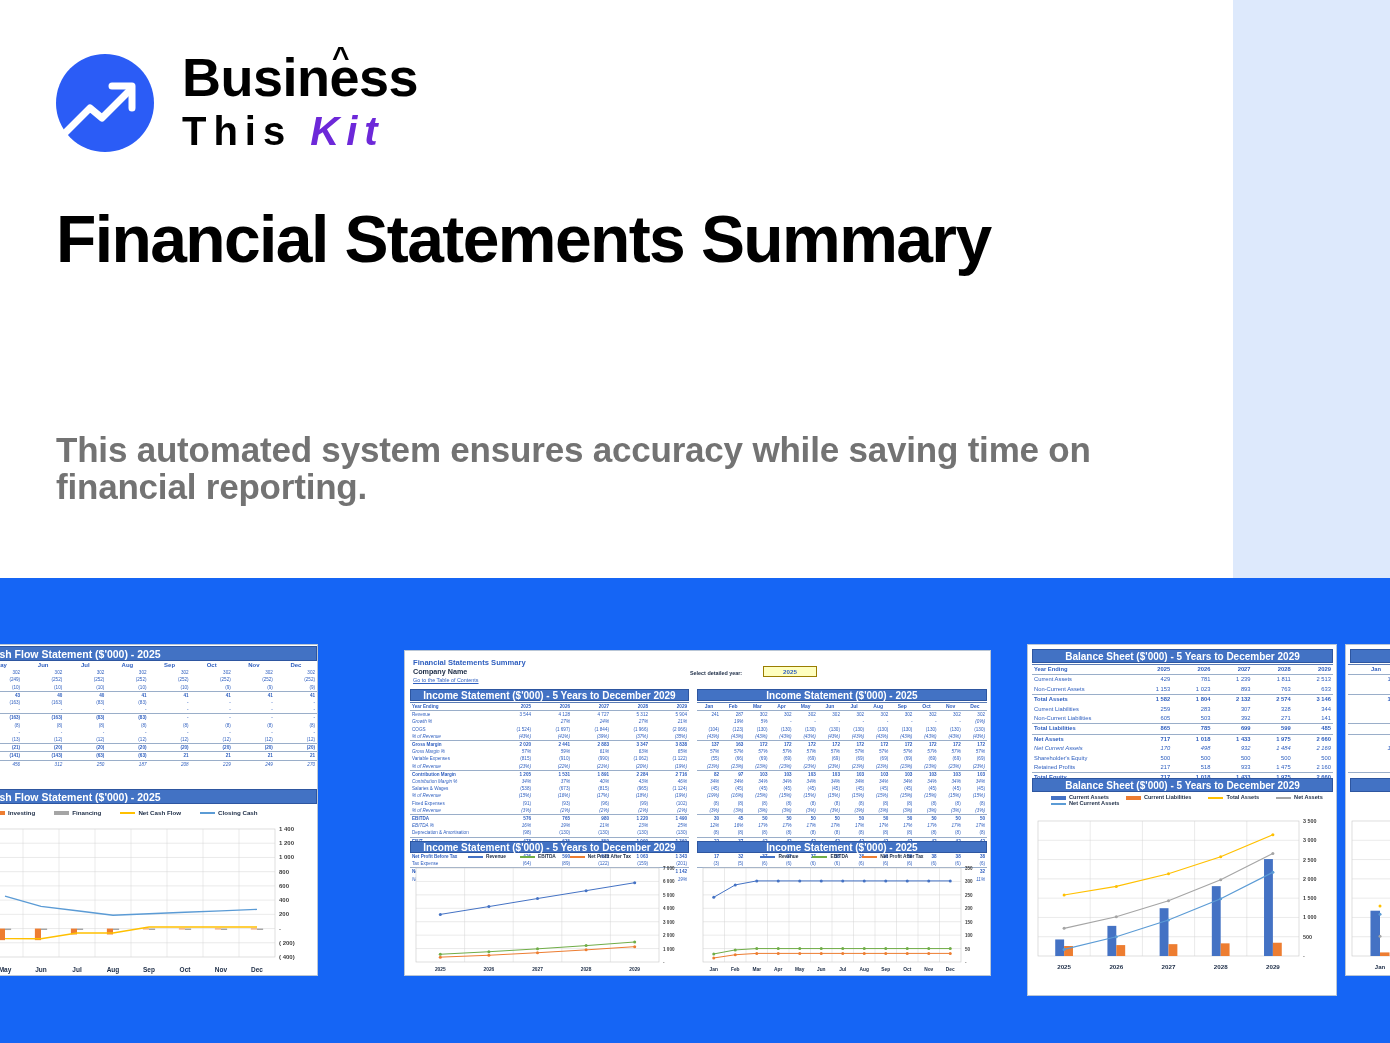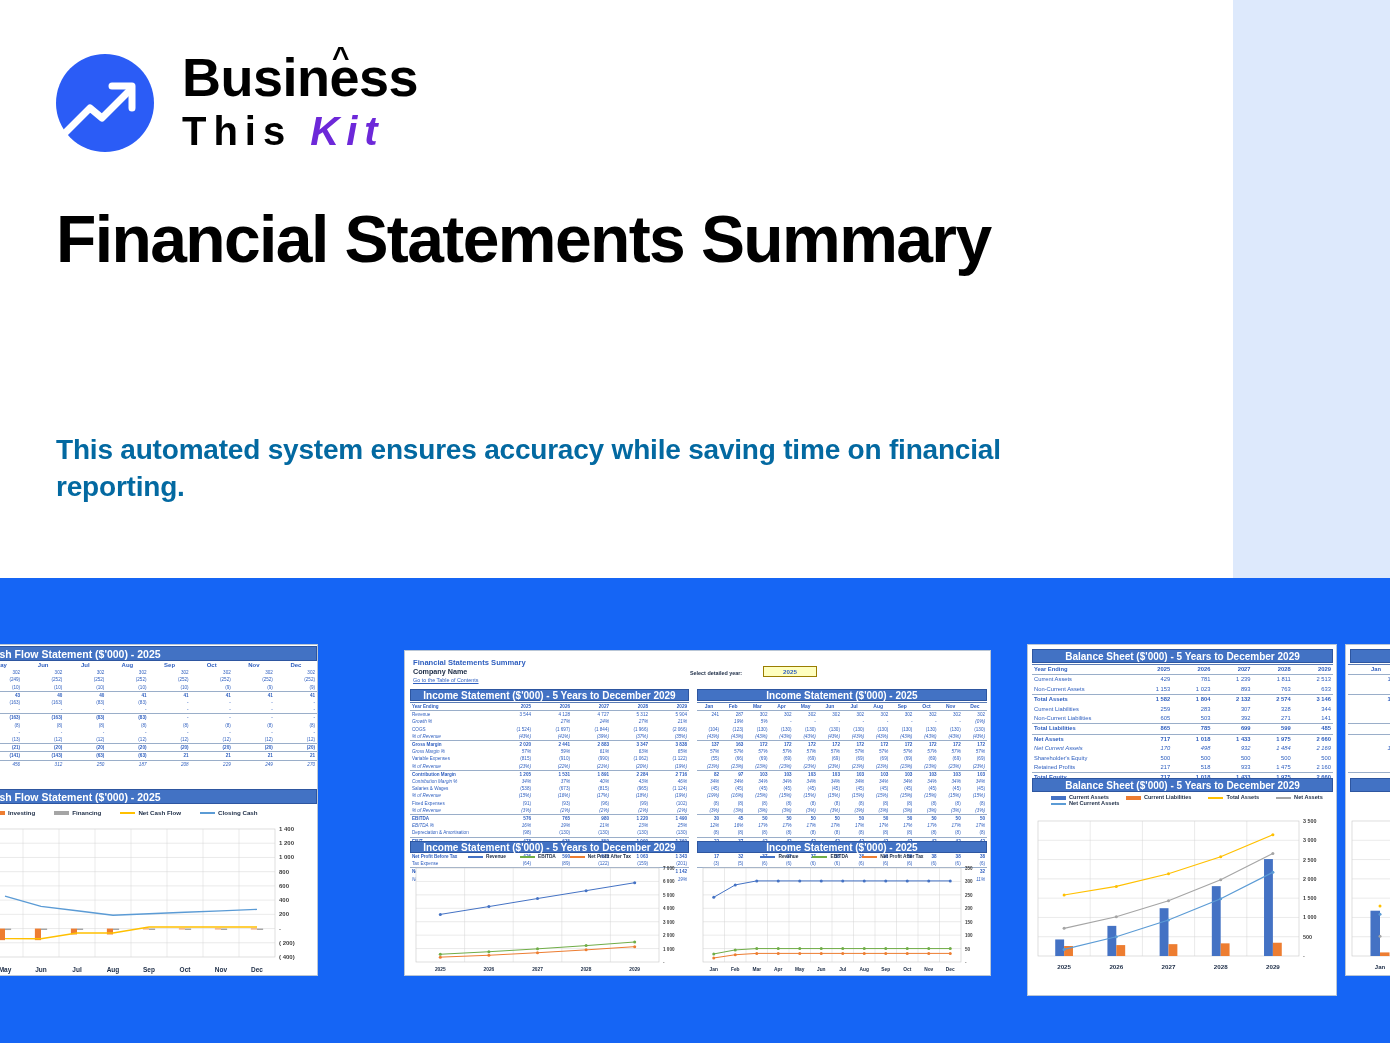--- a/index.html
+++ b/index.html
@@ -29,21 +29,21 @@
   #page-title {
     position: absolute; left: 56px; top: 202px; width: 1120px;
     font-size: 66px; font-weight: bold; letter-spacing: -1.6px; color: #000; line-height: 74px;
   }
   #desc-1 {
     position: absolute; left: 56px; top: 318px; width: 1090px;
     font-size: 26.5px; font-weight: bold; color: #111; line-height: 37px; letter-spacing: -0.2px;
   }
   #desc-2 {
     position: absolute; left: 56px; top: 431px; width: 1060px;
-    font-size: 28px; font-weight: bold; color: #0369a1; line-height: 37px; letter-spacing: -0.2px;
+    font-size: 35px; font-weight: bold; color: #737373; line-height: 37px; letter-spacing: -0.2px;
   }
 
   
   #blue-band { position: absolute; left: 0; top: 578px; width: 1390px; height: 465px; background: #1565f5; }
 
   
   .sheet {
     position: absolute; background: #ffffff; border: 1px solid #b9c6d6;
     overflow: hidden; font-family: "Liberation Sans", sans-serif;
   }

